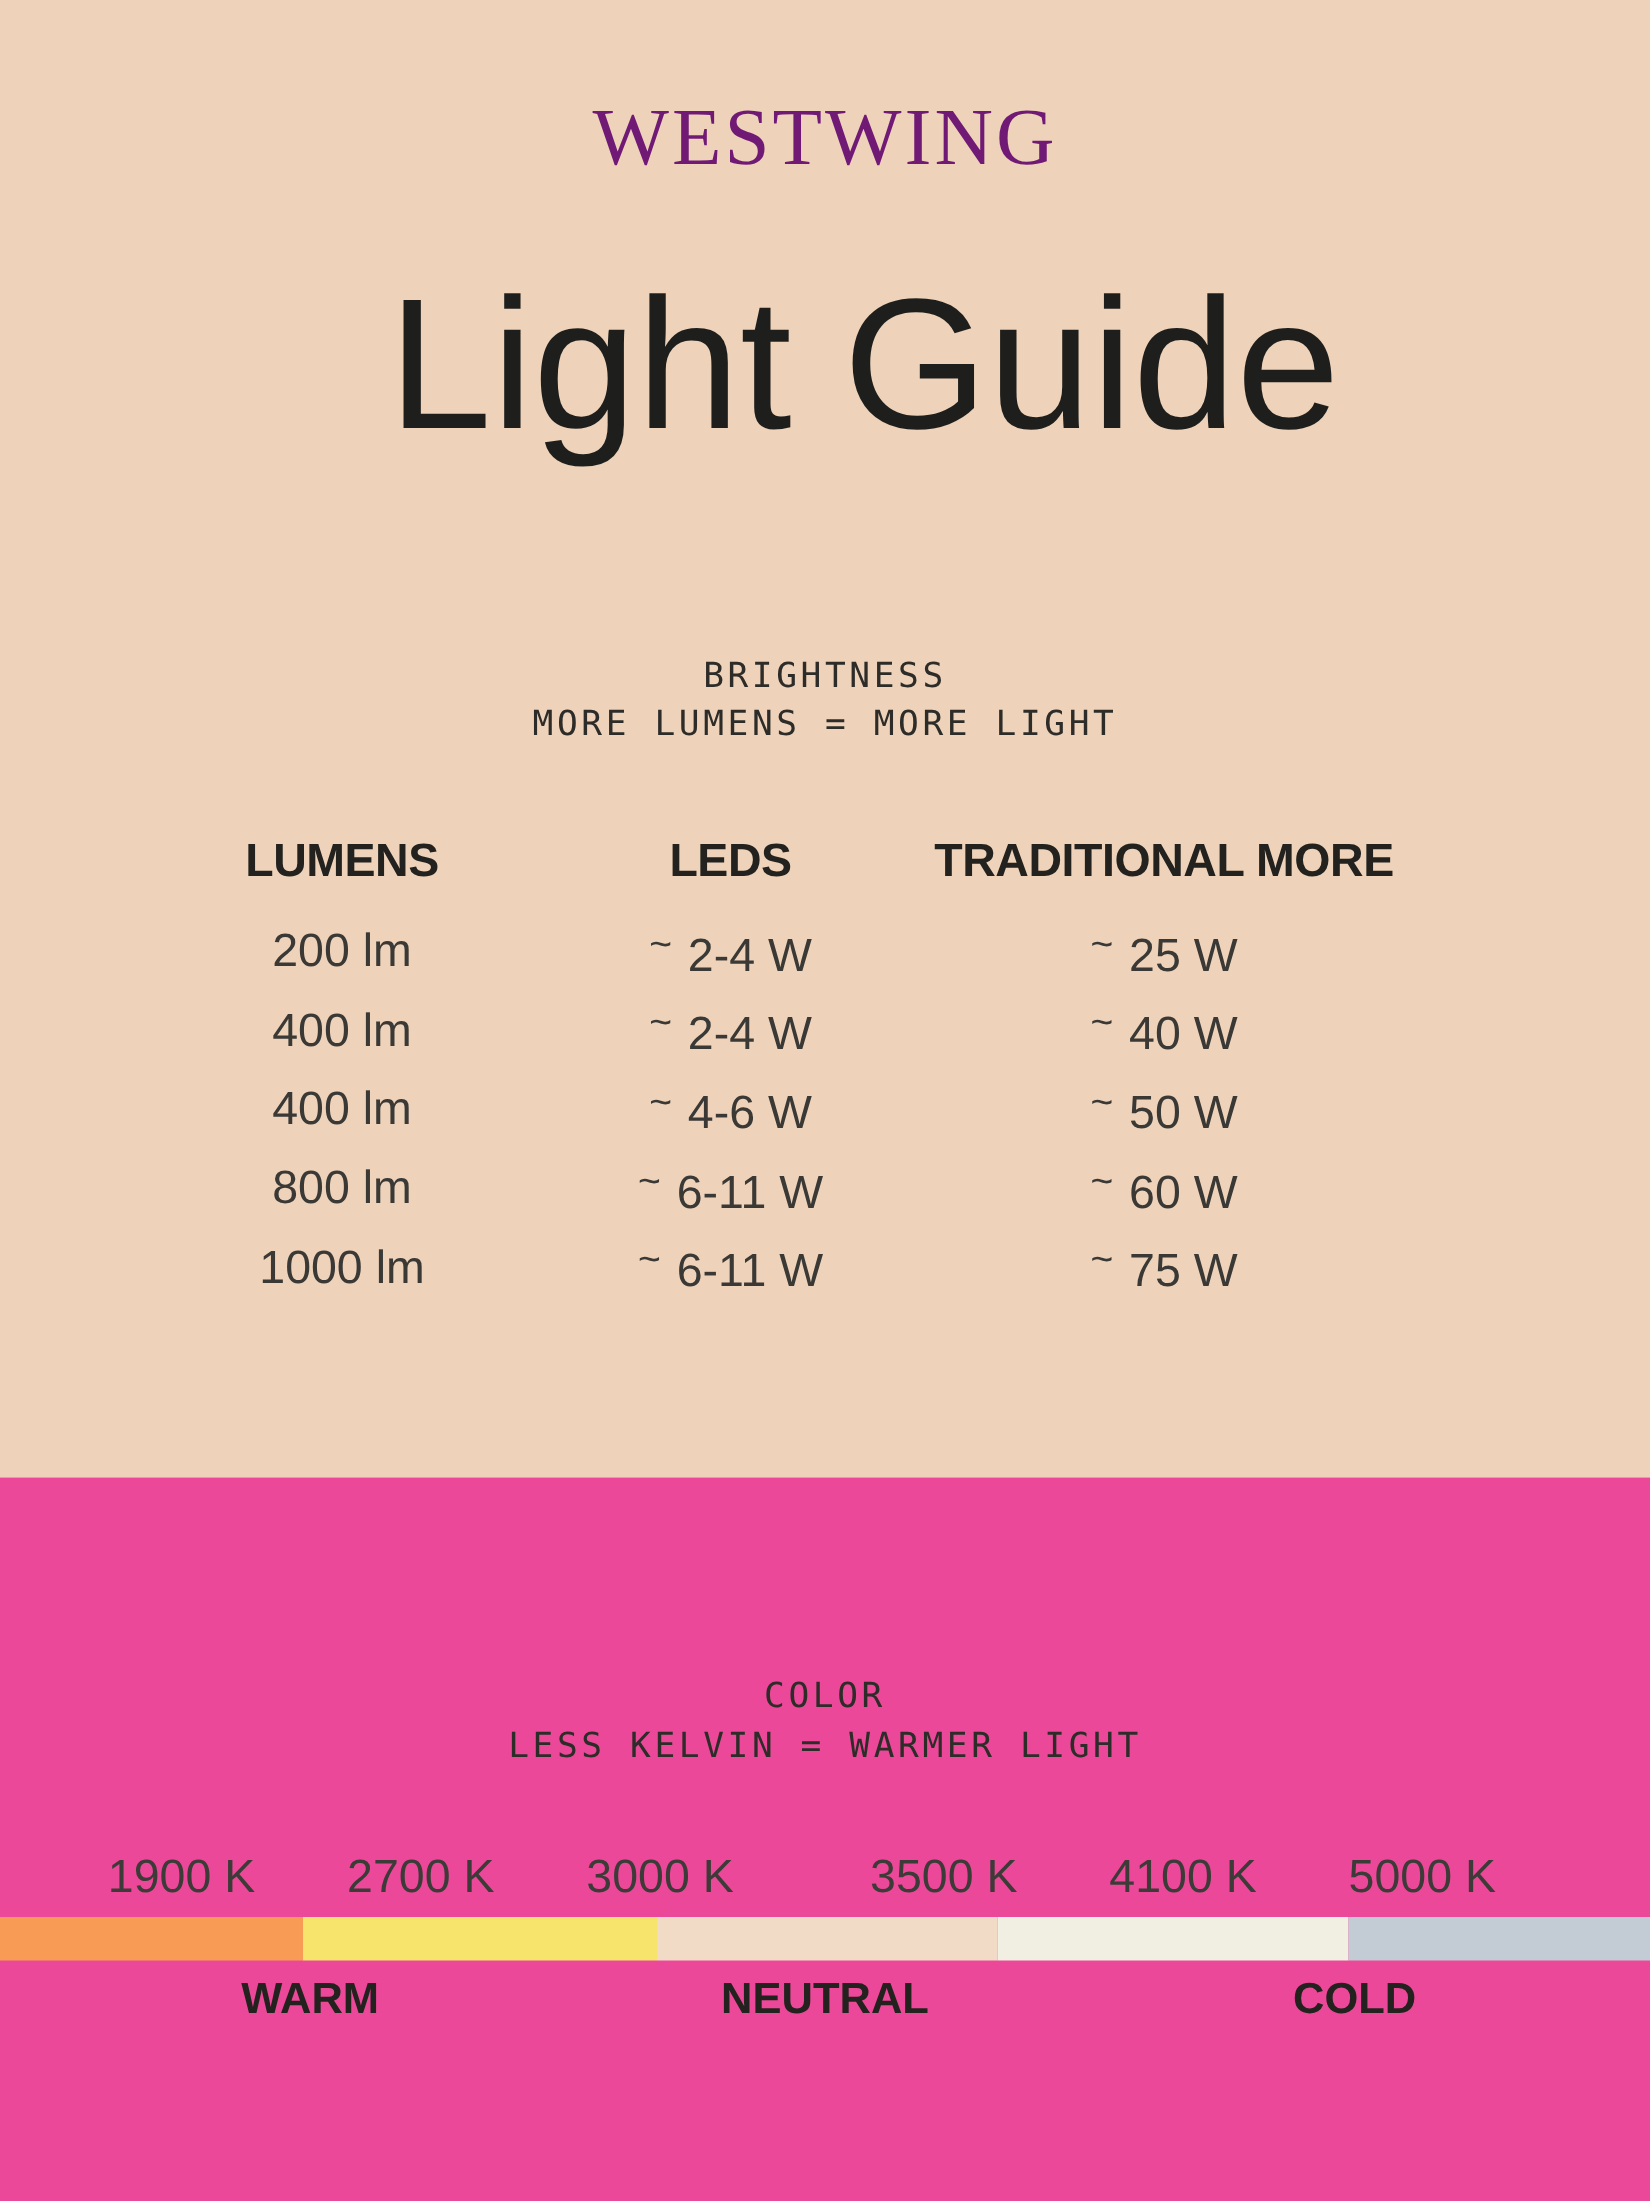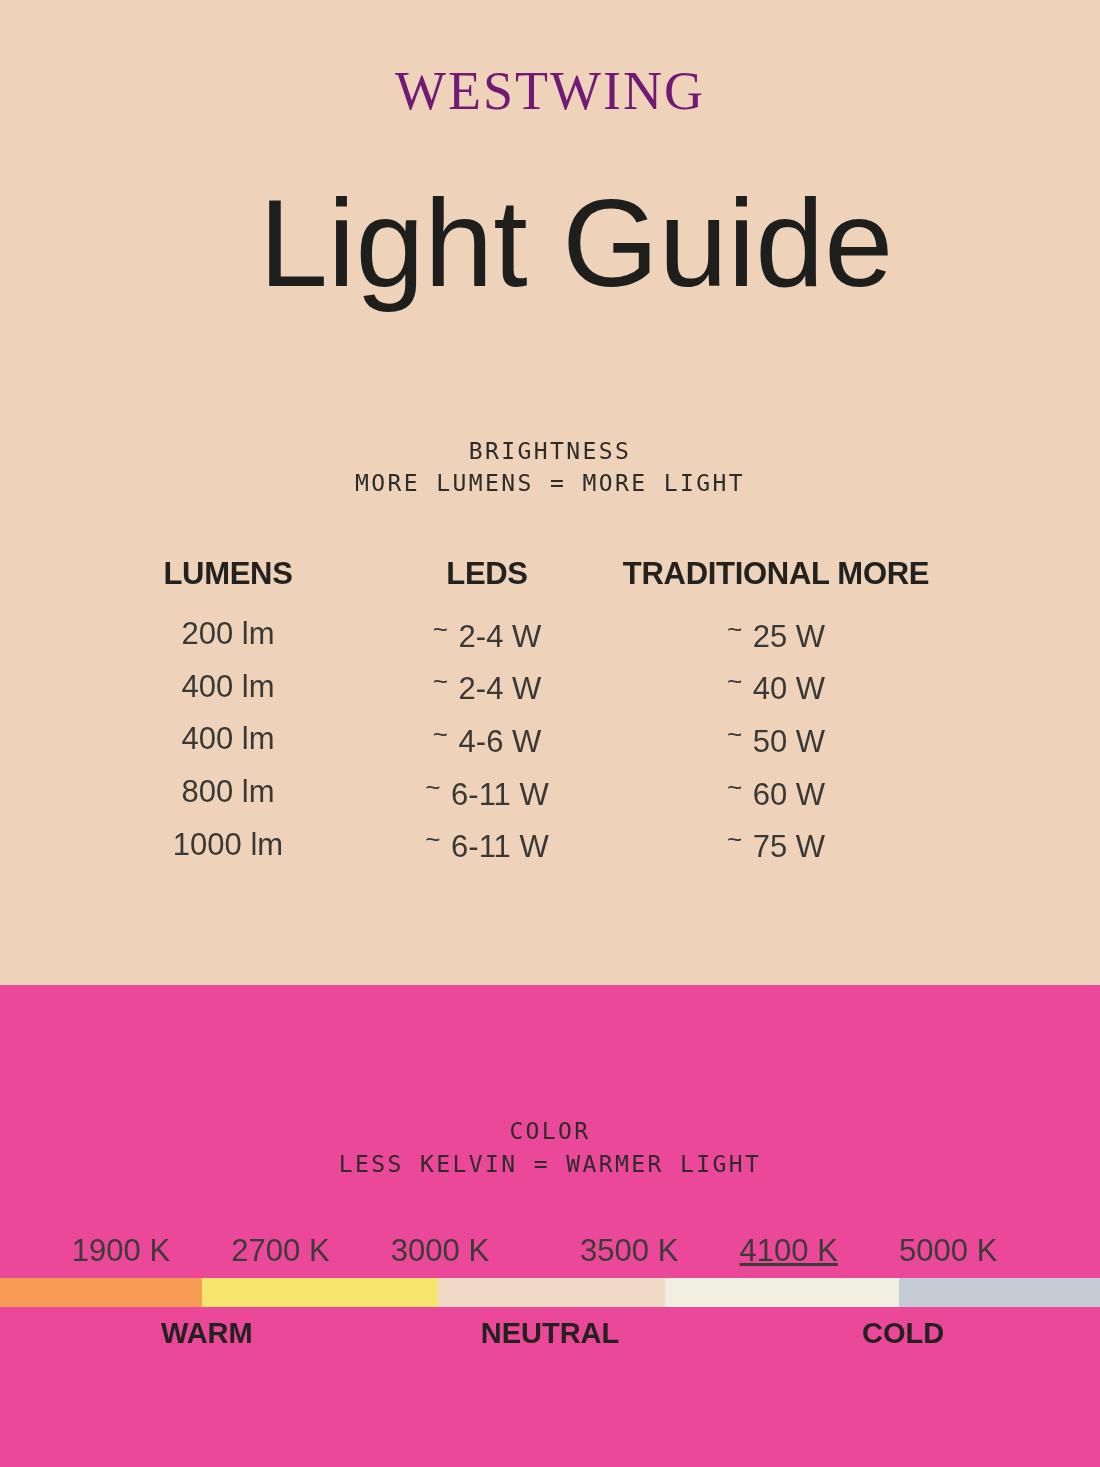--- a/index.html
+++ b/index.html
@@ -147,21 +147,21 @@
 
   <div class="bottom-section" style="background: #ec4899;">
     <div class="mono-heading color-heading">COLOR</div>
     <div class="mono-sub color-sub">LESS KELVIN = WARMER LIGHT</div>
 
     <div class="kelvin-labels">
         <span class="kelvin-label" style="left: 11%;">1900 K</span>
         <span class="kelvin-label" style="left: 25.5%;">2700 K</span>
         <span class="kelvin-label" style="left: 40%;">3000 K</span>
         <span class="kelvin-label" style="left: 57.2%;">3500 K</span>
-        <span class="kelvin-label" style="left: 71.7%; text-decoration: underline;">4100 K</span>
+        <span class="kelvin-label" style="left: 71.7%;">4100 K</span>
         <span class="kelvin-label" style="left: 86.2%;">5000 K</span>
       </div>
     <div class="scale-bar">
         <div class="scale-segment" style="width: 18.4%; background: rgb(248, 155, 85);"></div>
         <div class="scale-segment" style="width: 21.4%; background: rgb(247, 228, 108);"></div>
         <div class="scale-segment" style="width: 20.7%; background: rgb(241, 219, 199);"></div>
         <div class="scale-segment" style="width: 21.2%; background: rgb(240, 239, 226);"></div>
         <div class="scale-segment" style="width: 18.3%; background: rgb(195, 204, 212);"></div>
       </div>
     <div class="zone-labels">

